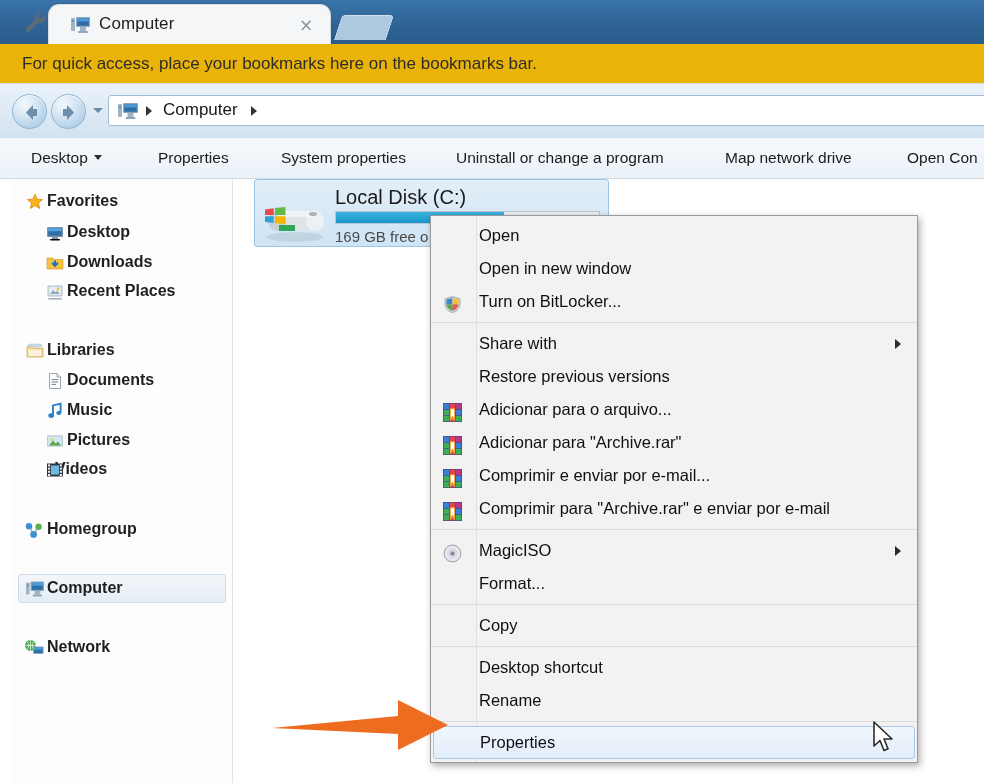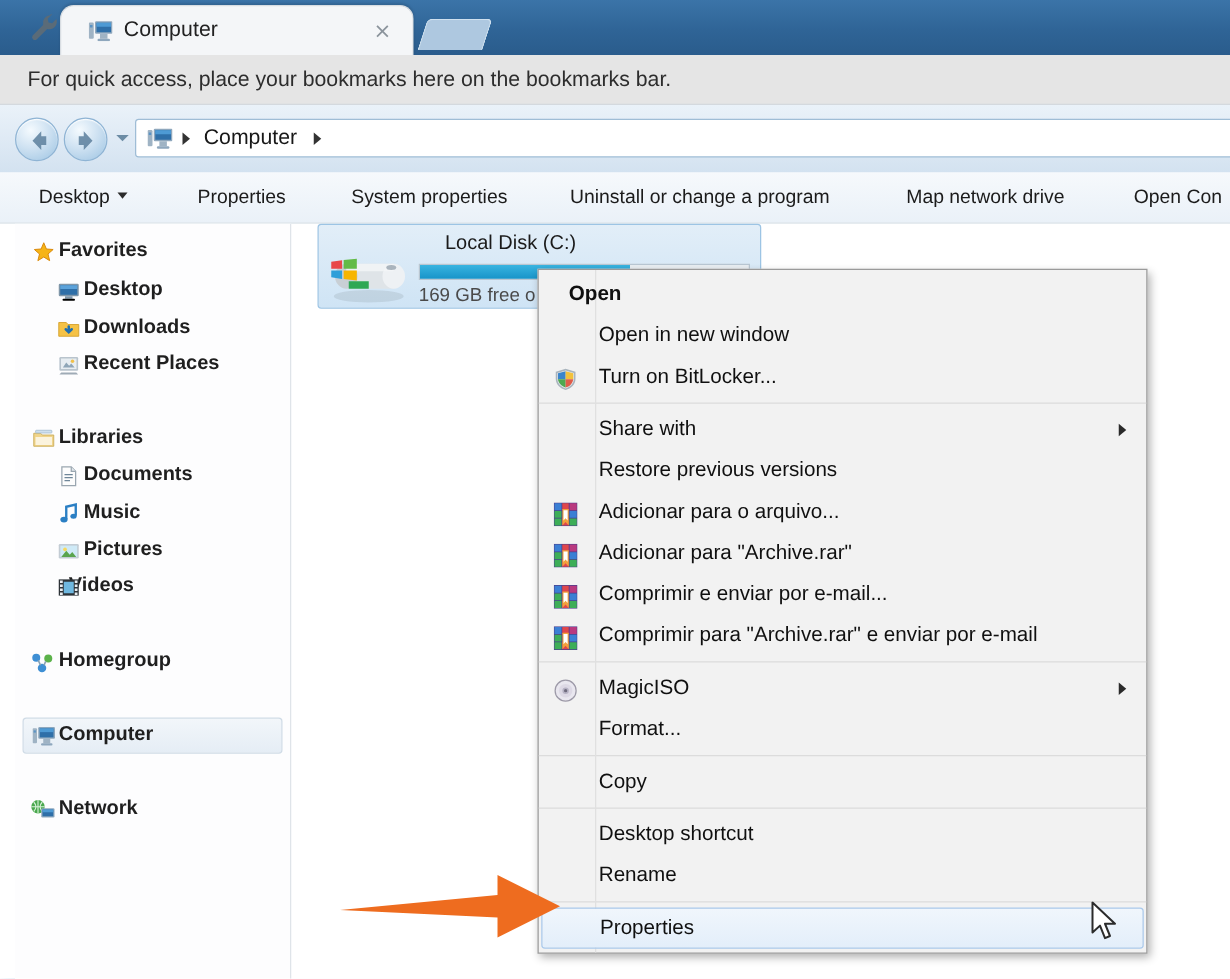--- a/index.html
+++ b/index.html
@@ -40,21 +40,21 @@
     position: absolute; left: 338px; top: 15px; width: 52px; height: 25px;
     background: #aec8e0;
     border-top-left-radius: 4px; border-top-right-radius: 4px;
     transform: skewX(-18deg);
     border: 1px solid #cfe0ee; border-bottom: none;
     cursor: pointer;
   }
 
   .bookmarks-bar {
     position: absolute; left: 0; top: 44px; width: 984px; height: 40px;
-    background: #e5e5e5;
+    background: #eab308;
     border-bottom: 1px solid #d4d9de;
   }
   .bookmarks-text {
     position: absolute; left: 22px; top: 10px;
     font-size: 17px; color: #2d2d2d; white-space: nowrap;
   }
 
   
   .explorer {
     position: absolute; left: 0; top: 84px; width: 984px; height: 699px;
@@ -143,23 +143,22 @@
   }
 
   .filepane { position: absolute; left: 234px; top: 0; right: 0; height: 604px; }
   .drive-tile {
     position: absolute; left: 20px; top: 0px; width: 355px; height: 68px;
     background: linear-gradient(to bottom, #e2eef8 0%, #cfe4f5 100%);
     border: 1px solid #9cc4e4; border-radius: 3px;
   }
   .drive-icon { position: absolute; left: 8px; top: 17px; width: 64px; height: 48px; }
   .drive-name {
-    position: absolute; left: 80px; top: 6px; font-size: 16px; color: #1b1b1b;
+    position: absolute; left: 80px; top: 6px; font-size: 20px; color: #1b1b1b;
     white-space: nowrap;
-    margin-left: 21px;
   }
   .drive-bar-bg {
     position: absolute; left: 80px; top: 31px; width: 265px; height: 13px;
     background: #e9eef2; border: 1px solid #b8c6d2;
   }
   .drive-bar-fill {
     position: absolute; left: 0; top: 0; height: 100%;
     background: linear-gradient(to bottom, #39b4e0 0%, #1894c9 100%);
   }
   .drive-free {
@@ -178,21 +177,21 @@
     z-index: 30;
   }
   .ctx-gutterline {
     position: absolute; left: 45px; top: 0; bottom: 0; width: 1px; background: #e0e0e0;
   }
   .ctx-item {
     position: relative; height: 33px; line-height: 33px;
     font-size: 16.5px; color: #101010; padding-left: 48px; white-space: nowrap;
     cursor: pointer;
   }
-  .ctx-item.bold { font-weight: bold; padding-left: 24px; }
+  .ctx-item.bold { font-weight: normal; }
   .ctx-item.highlight {
     background: linear-gradient(to bottom, #f0f6fc 0%, #e3eefa 100%);
     border: 1px solid #a9c9ec; border-radius: 3px;
     margin: 0 2px; padding-left: 46px; height: 33px; line-height: 31px;
   }
   .ctx-sep { height: 1px; background: #dcdcdc; margin: 4px 0 4px 0; }
   .ctx-ico { position: absolute; left: 12px; top: 7px; width: 19px; height: 19px; }
   .ctx-arrow {
     position: absolute; right: 16px; top: 12px; width: 0; height: 0;
     border-top: 5px solid transparent; border-bottom: 5px solid transparent;

